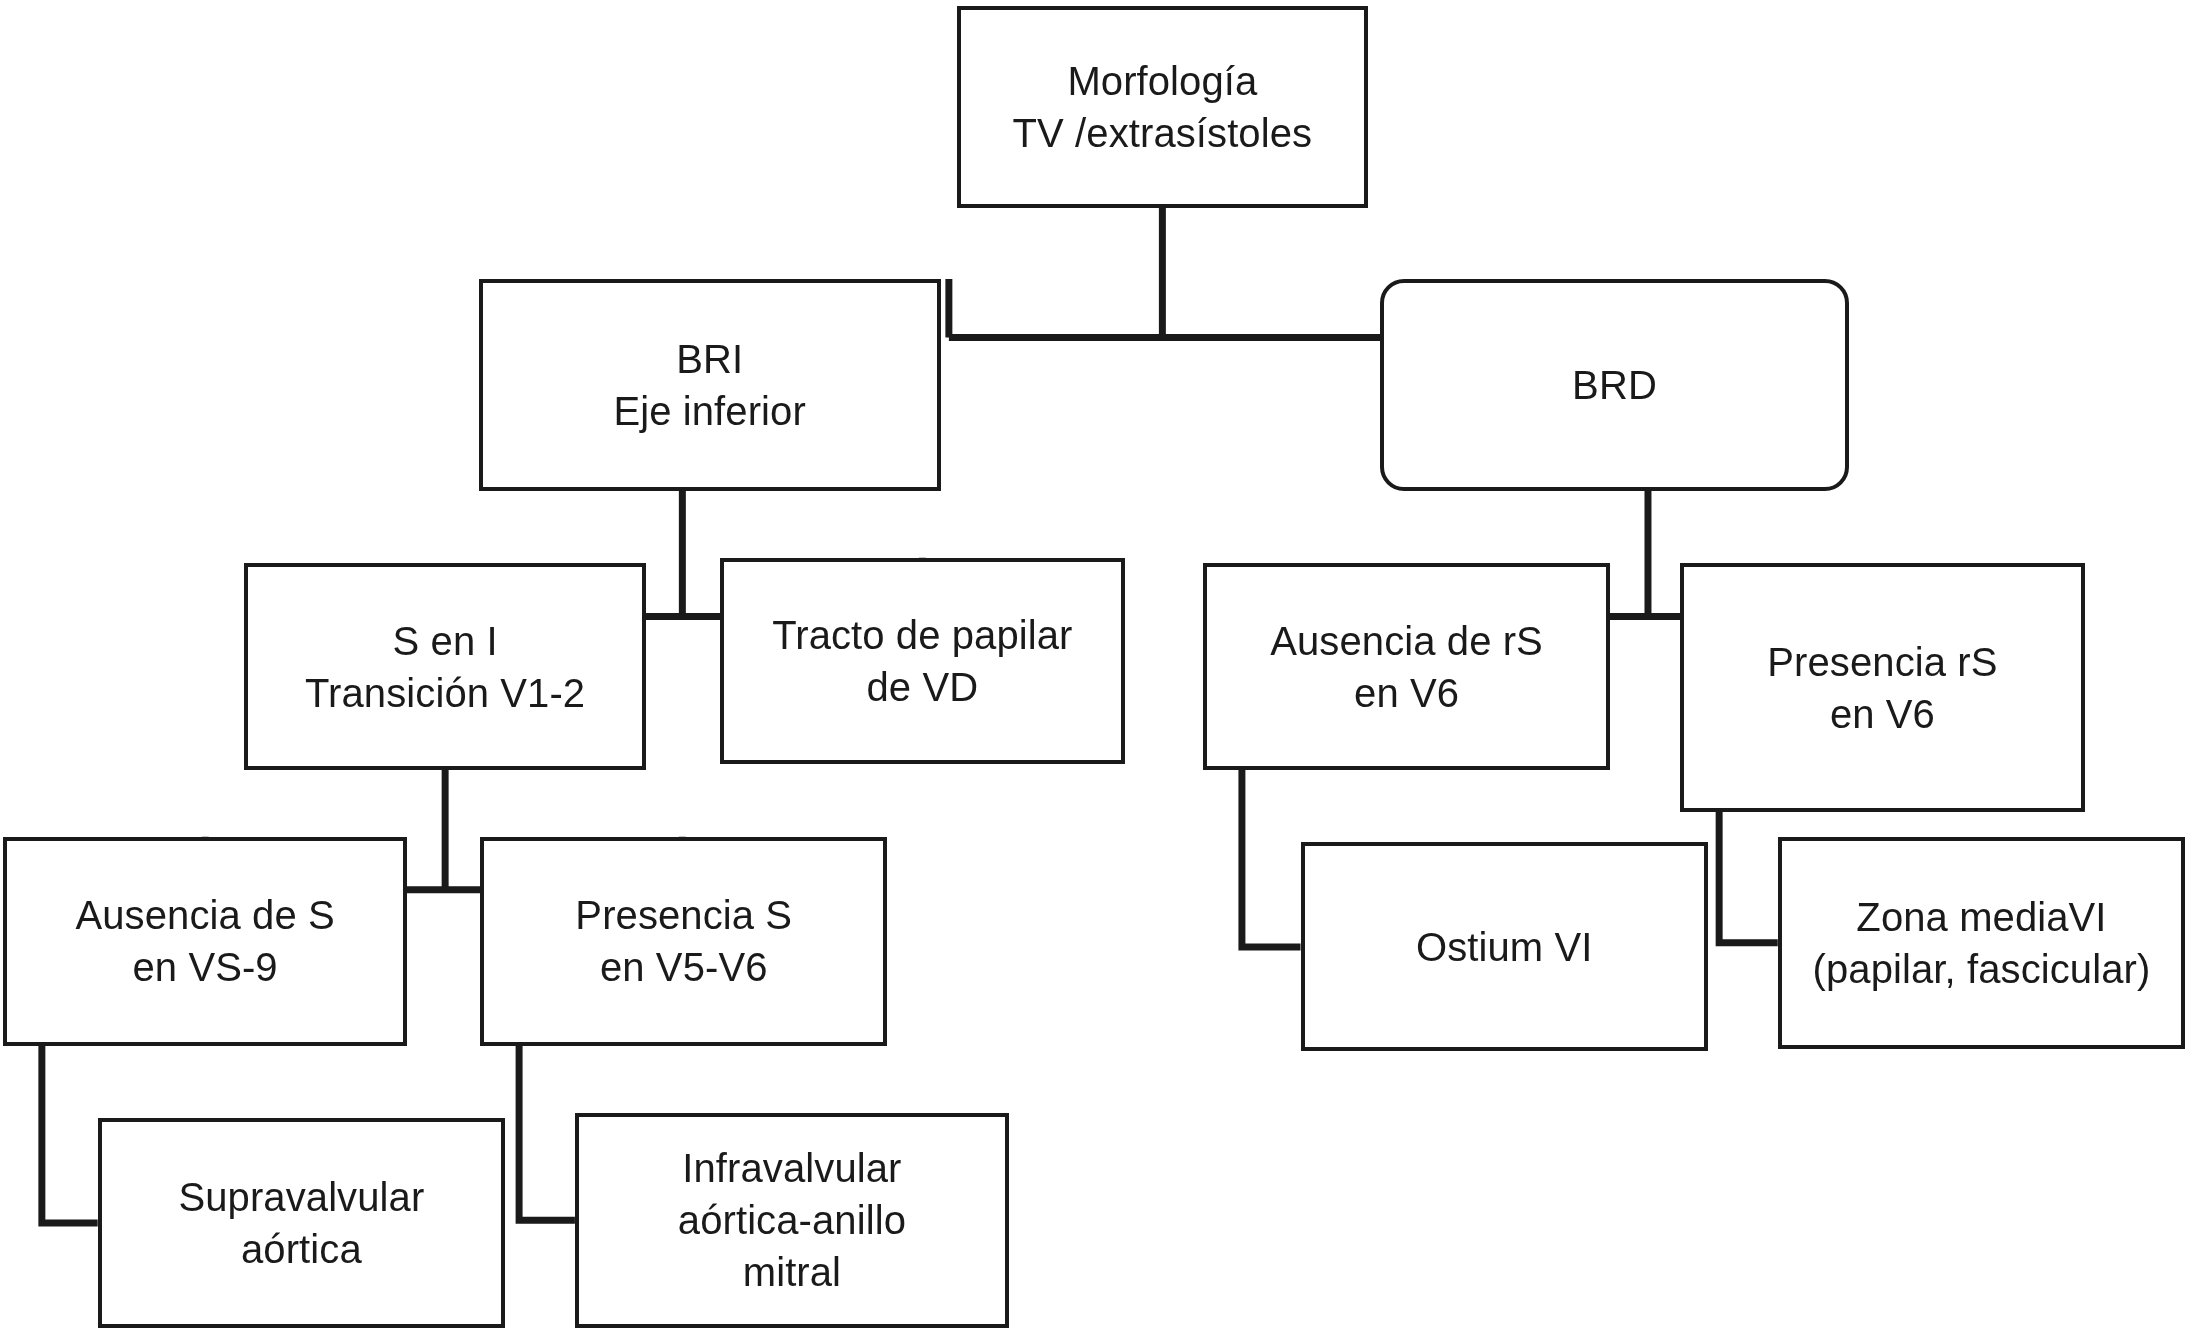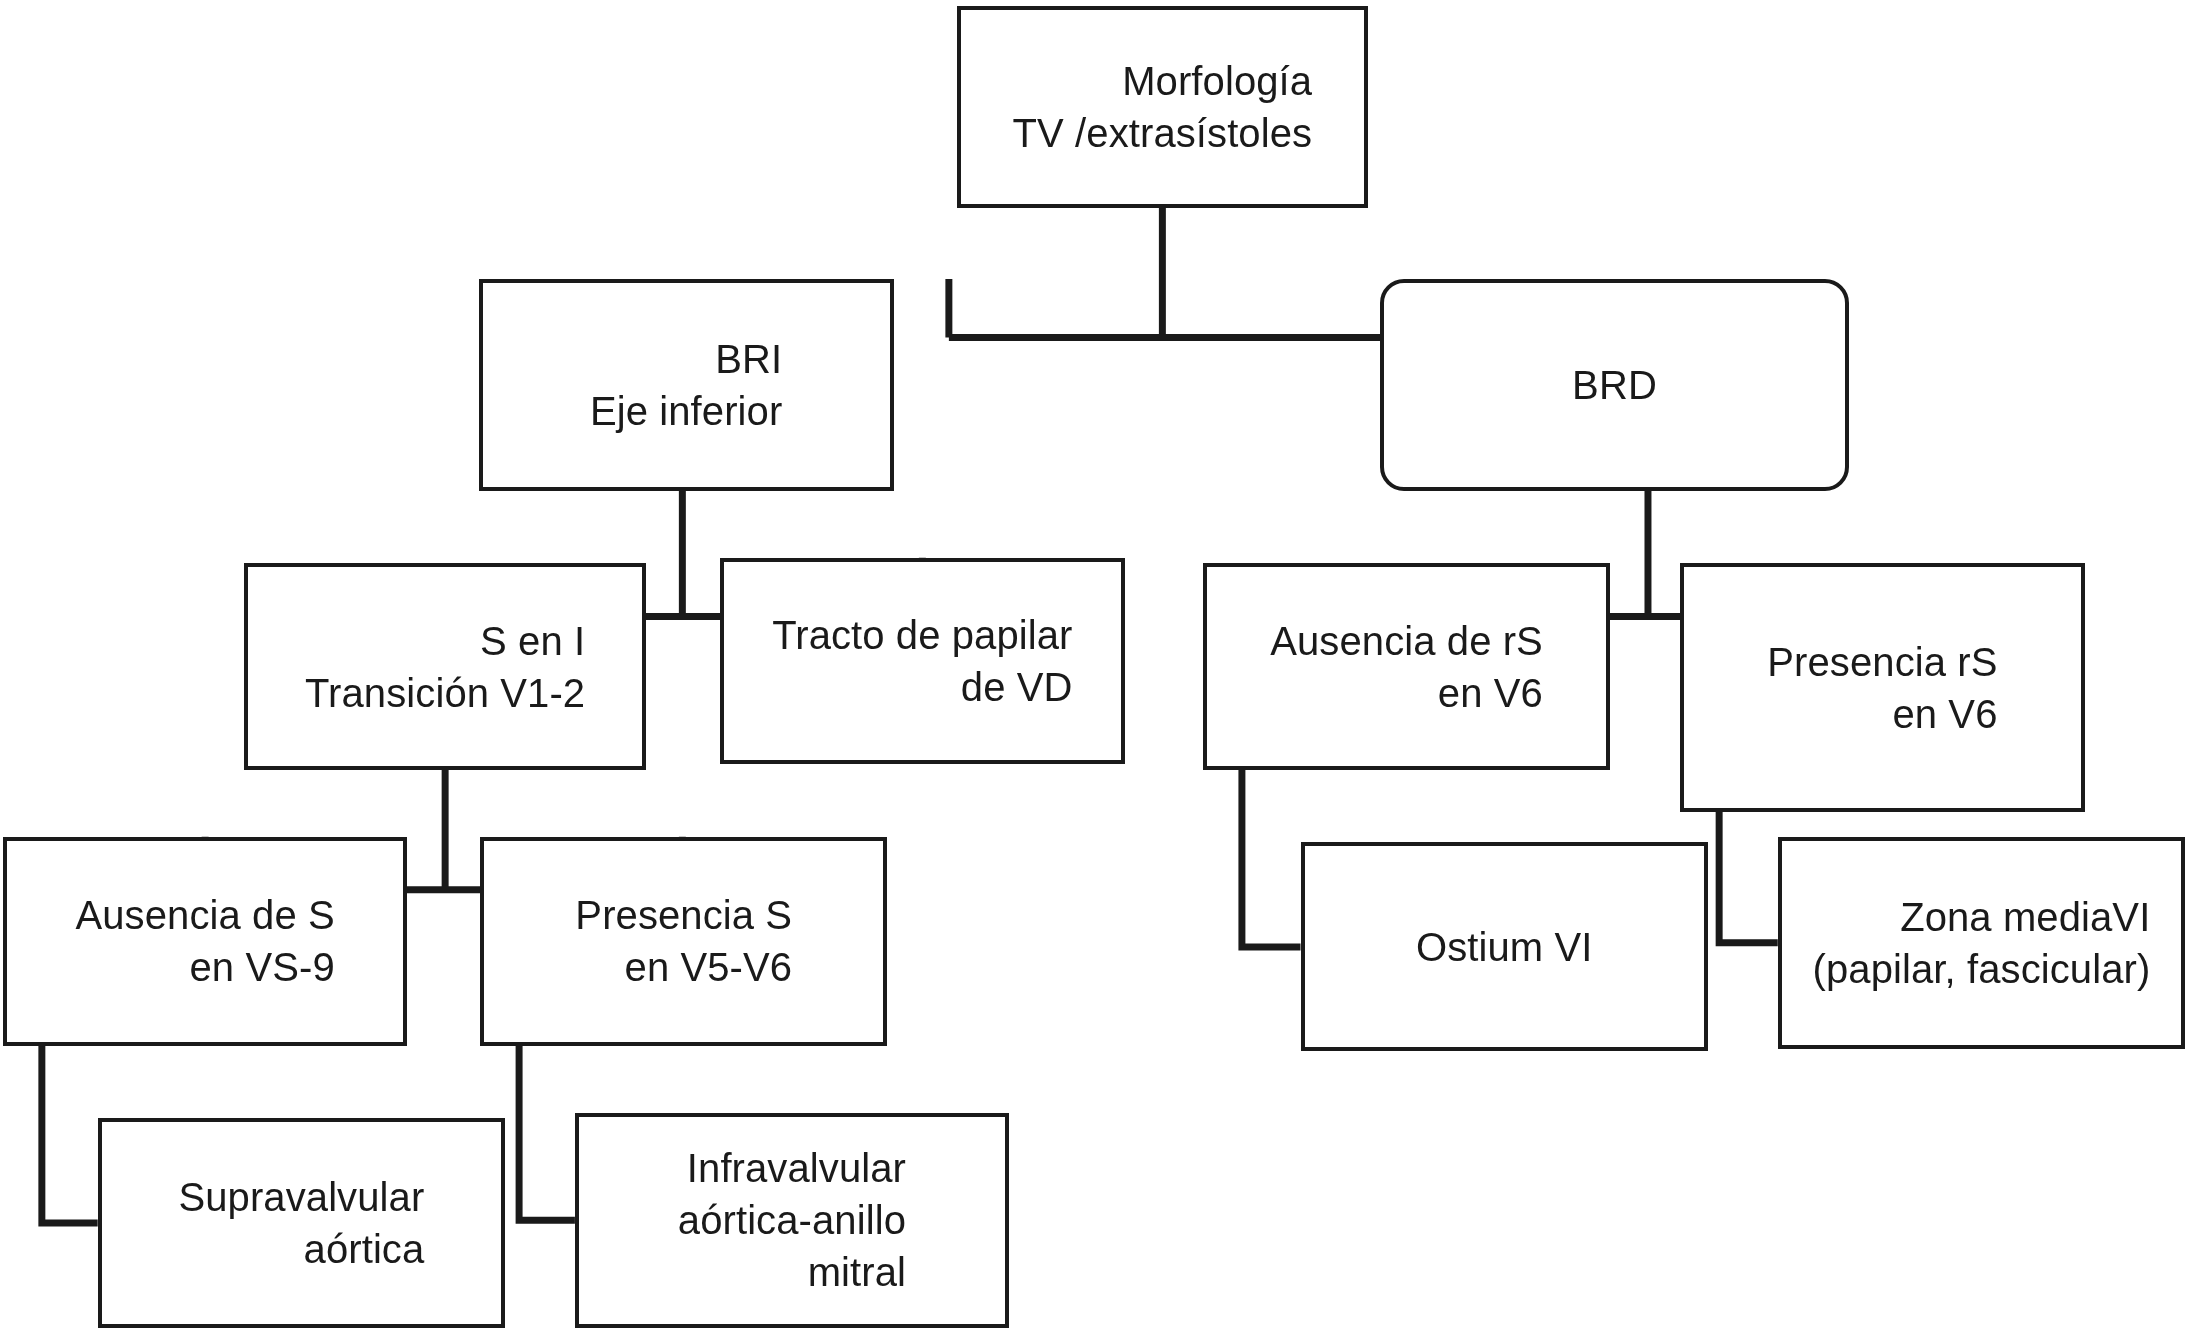--- a/index.html
+++ b/index.html
@@ -24,21 +24,21 @@
     pointer-events: none;
   }
   .node {
     position: absolute;
     box-sizing: border-box;
     border: 4px solid #1a1a1a;
     background: #ffffff;
     display: flex;
     align-items: center;
     justify-content: center;
-    text-align: right;
+    text-align: center;
     color: #1a1a1a;
     font-size: 40px;
     line-height: 1.30;
     letter-spacing: 0.1px;
     white-space: pre-line;
     z-index: 2;
   }
 </style>
 </head>
 <body>
@@ -52,21 +52,21 @@
       <path d="M 319 552 L 319 638 M 147 638 L 489 638 M 147 638 L 147 600 M 489 638 L 489 600" fill="none" stroke="#1a1a1a" stroke-width="5" stroke-linecap="butt"></path>
       <path d="M 890 552 L 890 679 L 932 679" fill="none" stroke="#1a1a1a" stroke-width="5" stroke-linecap="butt"></path>
       <path d="M 1232 552 L 1232 676 L 1274 676" fill="none" stroke="#1a1a1a" stroke-width="5" stroke-linecap="butt"></path>
       <path d="M 30 750 L 30 877 L 70 877" fill="none" stroke="#1a1a1a" stroke-width="5" stroke-linecap="butt"></path>
       <path d="M 372 750 L 372 875 L 412 875" fill="none" stroke="#1a1a1a" stroke-width="5" stroke-linecap="butt"></path>
     </svg>
 
   <div id="nodes-layer">
       <div class="node" style="left: 957.25px; top: 5.57829px; width: 410.25px; height: 202.213px;"><span>Morfología
 TV /extrasístoles</span></div>
-      <div class="node" style="left: 478.625px; top: 278.914px; width: 415px; height: 211.975px;"><span>BRI
+      <div class="node" style="left: 478.625px; top: 278.914px; width: 462px; height: 211.975px;"><span>BRI
 Eje inferior</span></div>
       <div class="node" style="left: 1380px; top: 278.914px; width: 469px; height: 211.975px; border-radius: 24px;"><span>BRD</span></div>
       <div class="node" style="left: 244.196px; top: 563.407px; width: 401.878px; height: 206.397px;"><span>S en I
 Transición V1-2</span></div>
       <div class="node" style="left: 720.031px; top: 557.829px; width: 404.668px; height: 206.397px;"><span>Tracto de papilar
 de VD</span></div>
       <div class="node" style="left: 1202.84px; top: 563.407px; width: 407.459px; height: 206.397px;"><span>Ausencia de rS
 en V6</span></div>
       <div class="node" style="left: 1680.07px; top: 563.407px; width: 404.668px; height: 249px;"><span>Presencia rS
 en V6</span></div>

